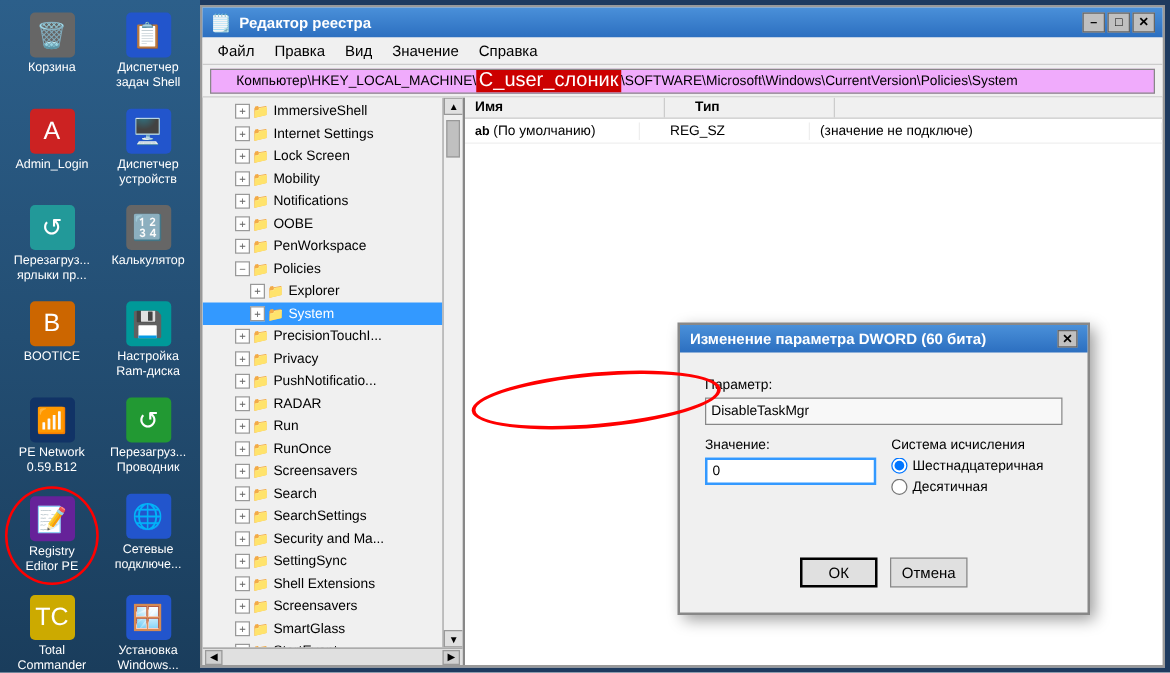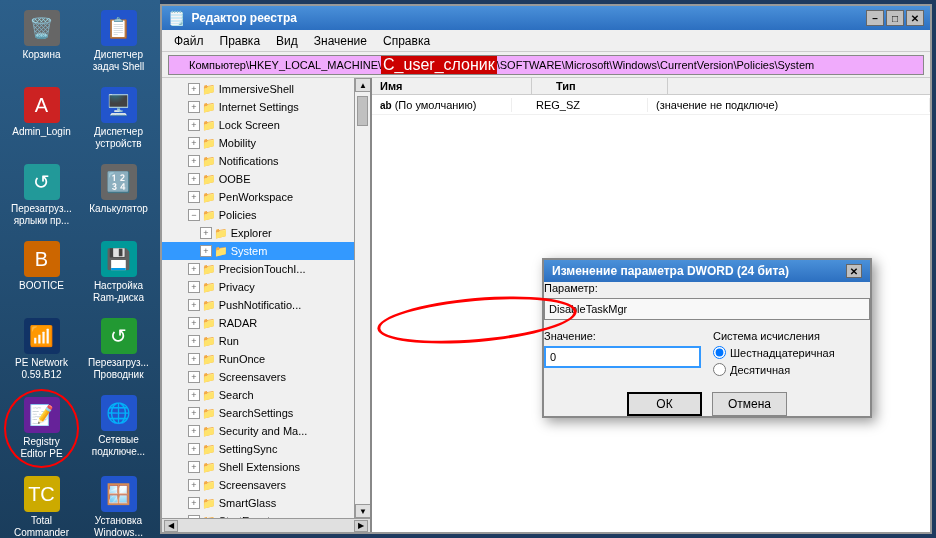--- a/index.html
+++ b/index.html
@@ -187,21 +187,21 @@
       height: 22px;
       display: flex;
       align-items: center;
       padding: 0 8px;
       font-size: 12px;
       font-weight: bold;
     }
     .dialog-title-text { flex: 1; }
     .dialog-close { width: 16px; height: 14px; background: #c0c0c0; border: 1px solid #666; display: flex; align-items: center; justify-content: center; cursor: pointer; font-size: 10px; color: #000; }
 
-    .dialog-body { padding: 0; }
+    .dialog-body { padding: 20px; }
 
     .dialog-label { font-size: 11px; margin-bottom: 4px; color: #000; }
     .dialog-input-readonly {
       width: 100%;
       height: 22px;
       border: 1px solid #888;
       background: #f8f8f8;
       padding: 2px 4px;
       font-size: 11px;
       margin-bottom: 10px;
@@ -228,26 +228,27 @@
     .numbase-title { font-size: 11px; margin-bottom: 4px; font-weight: normal; }
     .radio-row { display: flex; align-items: center; margin-bottom: 4px; font-size: 11px; gap: 4px; }
 
     .dialog-buttons {
       display: flex;
       justify-content: center;
       gap: 10px;
       margin-top: 12px;
     }
     .dialog-btn {
-      width: 75px;
+      width: 62px;
       height: 24px;
       background: #e0e0e0;
       border: 1px solid #888;
       cursor: pointer;
       font-size: 12px;
+      margin-top: 34px;
     }
     .dialog-btn.primary { border: 2px solid #000; }
 
     
     .red-oval {
       position: absolute;
       border: 3px solid red;
       border-radius: 50%;
       pointer-events: none;
     }
@@ -541,21 +542,21 @@
 
     <div class="value-row">
           <div class="col col-name" style="width: 140px;"><span class="val-icon" style="font-size: 10px; font-weight: bold;">ab</span>(По умолчанию)</div>
           <div class="col col-type" style="width: 120px;">REG_SZ</div>
           <div class="col col-value">(значение не подключе)</div>
         </div>
       </div>
 
     <div class="dialog">
       <div class="dialog-titlebar">
-        <span class="dialog-title-text">Изменение параметра DWORD (24 бита)</span>
+        <span class="dialog-title-text">Изменение параметра DWORD (60 бита)</span>
         <div class="dialog-close">✕</div>
       </div>
       <div class="dialog-body">
         <div class="dialog-label">Параметр:</div>
         <input class="dialog-input-readonly" readonly="" value="DisableTaskMgr" style="">
 
         <div class="dialog-row">
           <div class="dialog-value-section">
             <div class="dialog-label">Значение:</div>
             <input class="dialog-input-value" value="0" style="">

